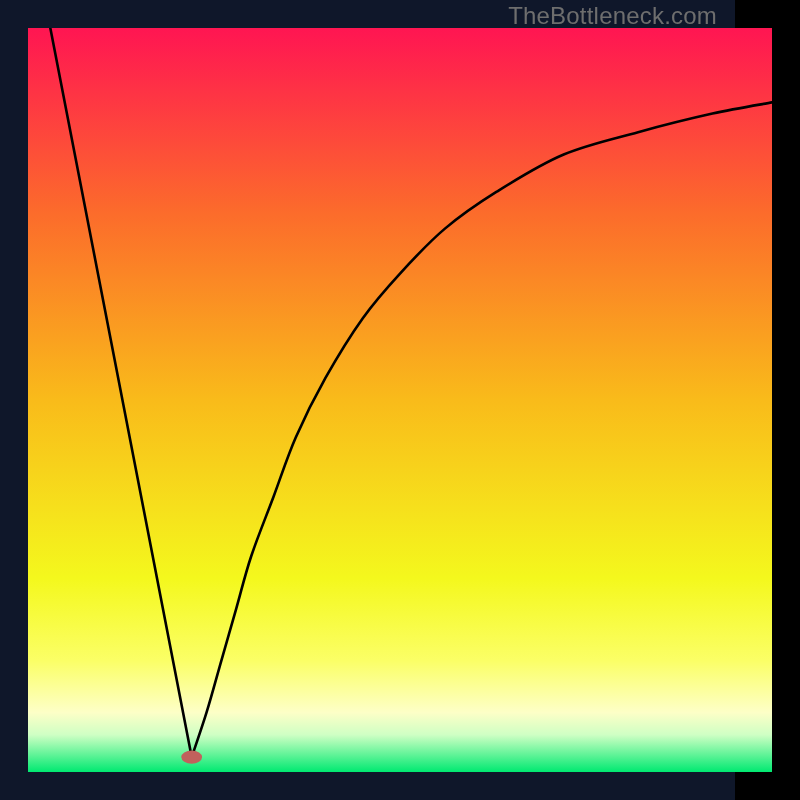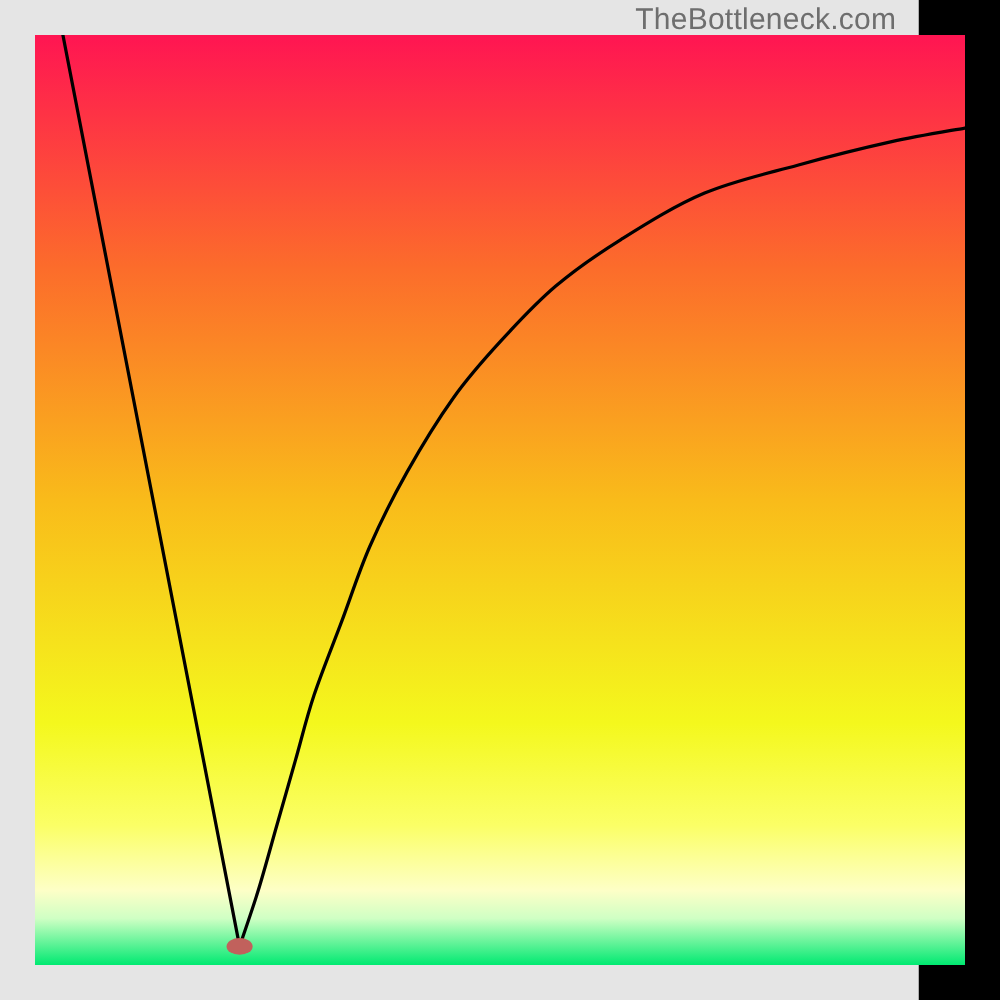--- a/index.html
+++ b/index.html
@@ -8,21 +8,21 @@
     width: 800px;
     height: 800px;
     background: #000;
     overflow: hidden;
     font-family: Arial, Helvetica, sans-serif;
   }
   .frame {
     position: relative;
     width: 735px;
     height: 800px;
-    background: #e5e5e5;
+    background: #0f172a;
   }
   .watermark {
     position: absolute;
     top: 2px;
     right: 18px;
     color: #6e6e6e;
     font-size: 24px;
     font-weight: 400;
     letter-spacing: 0.2px;
     user-select: none;

